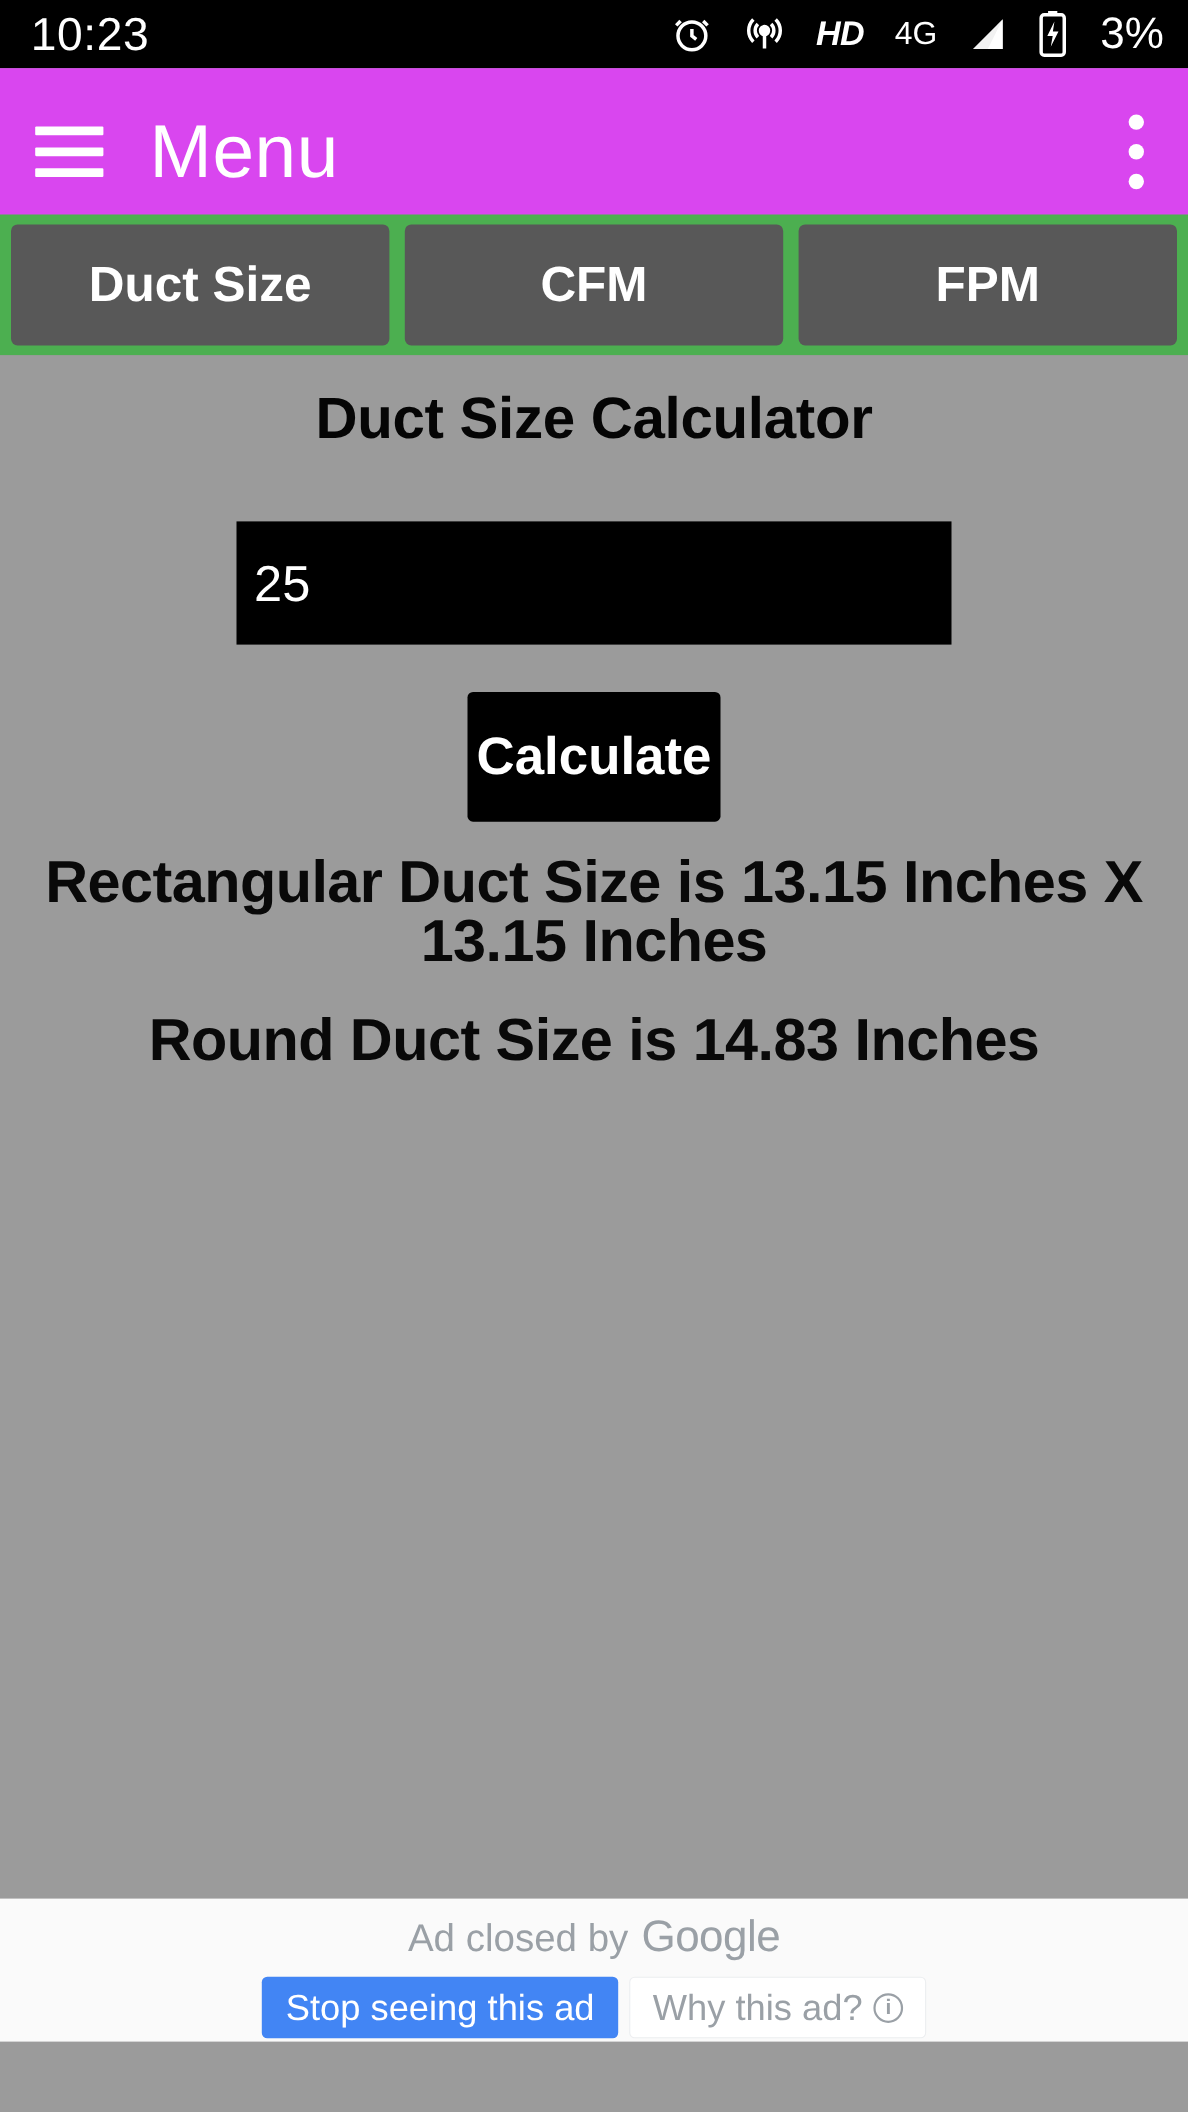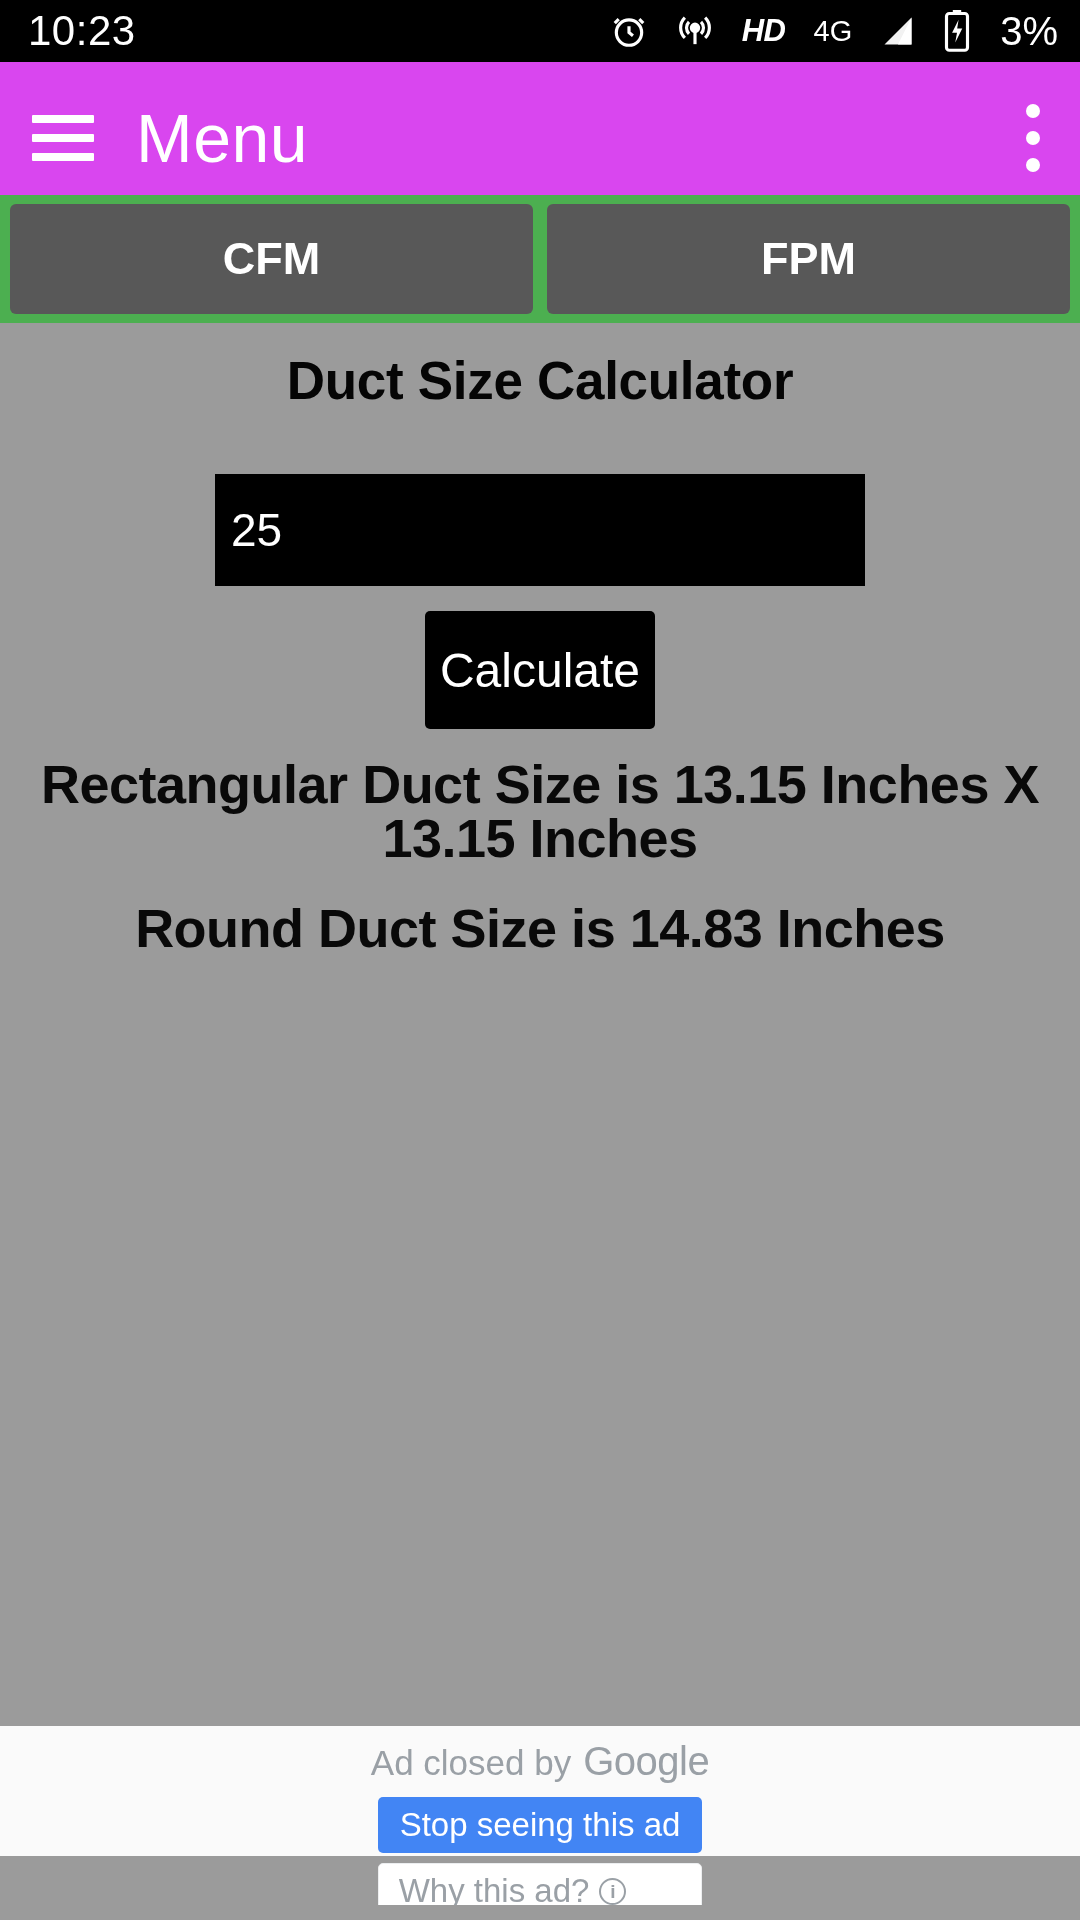--- a/index.html
+++ b/index.html
@@ -80,23 +80,23 @@
     font-family:"Liberation Sans", sans-serif;
   }
   .field-wrap { position:relative; width:650px; margin:0 auto; }
   #field1-wrap { margin-top:63px; }
   #field2-wrap { margin-top:9px; }
   .caret {
     position:absolute; width:6px; height:63px; background:#6fc7bd;
     left:71px; top:24px;
   }
   .calc-btn {
-    display:block; width:230px; height:118px; margin:25px auto 0;
+    display:block; width:230px; height:118px; margin:43px auto 0;
     background:#000; color:#fff; border:none; border-radius:5px;
-    font-size:48px; font-weight:400; cursor:pointer;
+    font-size:48px; font-weight:700; cursor:pointer;
     font-family:"Liberation Sans", sans-serif;
   }
   .result {
     text-align:center; color:#090909;
     font-size:54px; font-weight:700; line-height:1.0;
     padding:0 22px; letter-spacing:-0.5px;
   }
   #result-rect { margin-top:28px; }
   #result-round { margin-top:36px; }
 
@@ -105,21 +105,21 @@
     position:absolute; left:0; top:1726px; width:1080px; height:130px;
     background:#fafafa;
     display:flex; flex-direction:column; align-items:center;
   }
   .ad-closed-line {
     display:flex; align-items:baseline; gap:12px;
     margin-top:13px;
     font-size:35px; color:#9aa0a6; font-weight:400;
   }
   .google-word { font-size:40px; color:#9aa0a6; letter-spacing:-0.5px; }
-  .ad-buttons { display:flex; align-items:stretch; gap:10px; margin-top:13px;flex-direction:column; }
+  .ad-buttons { display:flex; align-items:stretch; gap:10px; margin-top:13px; }
   .btn-stop {
     background:#4285f4; color:#fff; border:none; border-radius:5px;
     font-size:33px; padding:0 22px; height:56px; cursor:pointer;
     font-family:"Liberation Sans", sans-serif;
     display:flex; align-items:center;
   }
   .btn-why {
     background:#fff; color:#9aa0a6; border:1px solid #eceef0; border-radius:5px;
     font-size:33px; padding:0 20px; height:56px; cursor:pointer;
     font-family:"Liberation Sans", sans-serif;
@@ -188,20 +188,21 @@
     </div>
     <div class="appbar-title">Menu</div>
     <div class="overflow">
       <i></i>
         <i></i>
         <i></i>
     </div>
   </div>
 
   <div class="tabstrip">
+    <div class="tab">Duct Size</div>
     <div class="tab">CFM</div>
     <div class="tab">FPM</div>
   </div>
 
   <div class="content">
 
     <div class="page-title">Duct Size Calculator</div>
 
     <div class="field-wrap" id="field1-wrap">
       <input class="field" type="text" value="25" style="">

